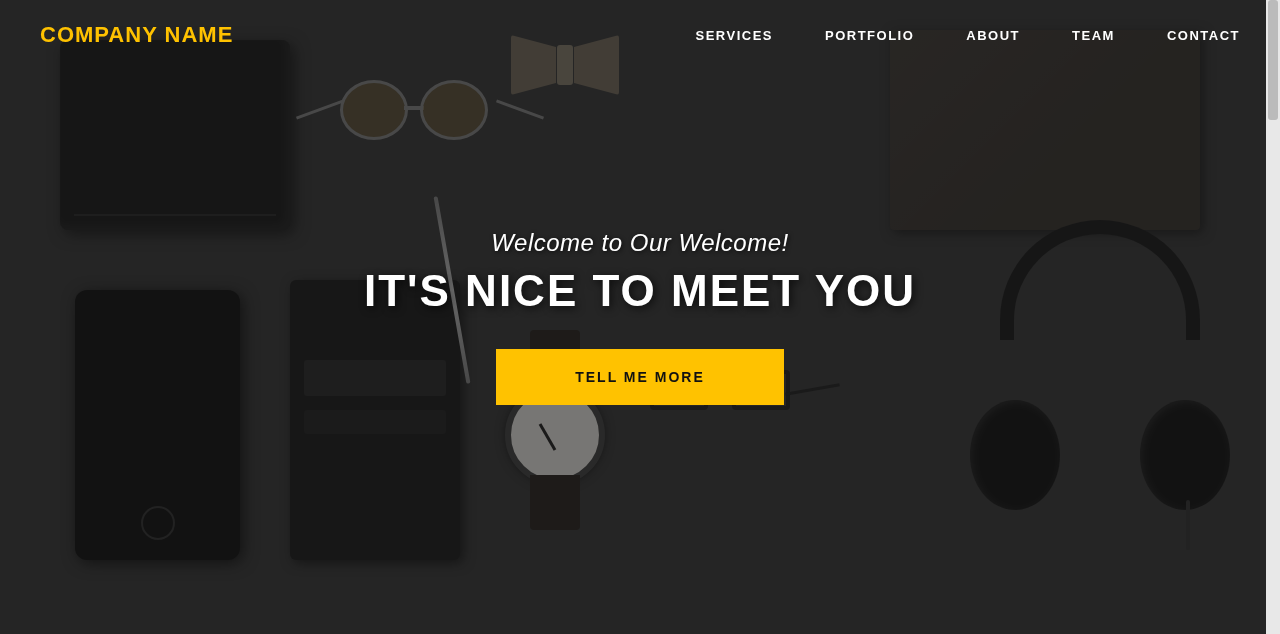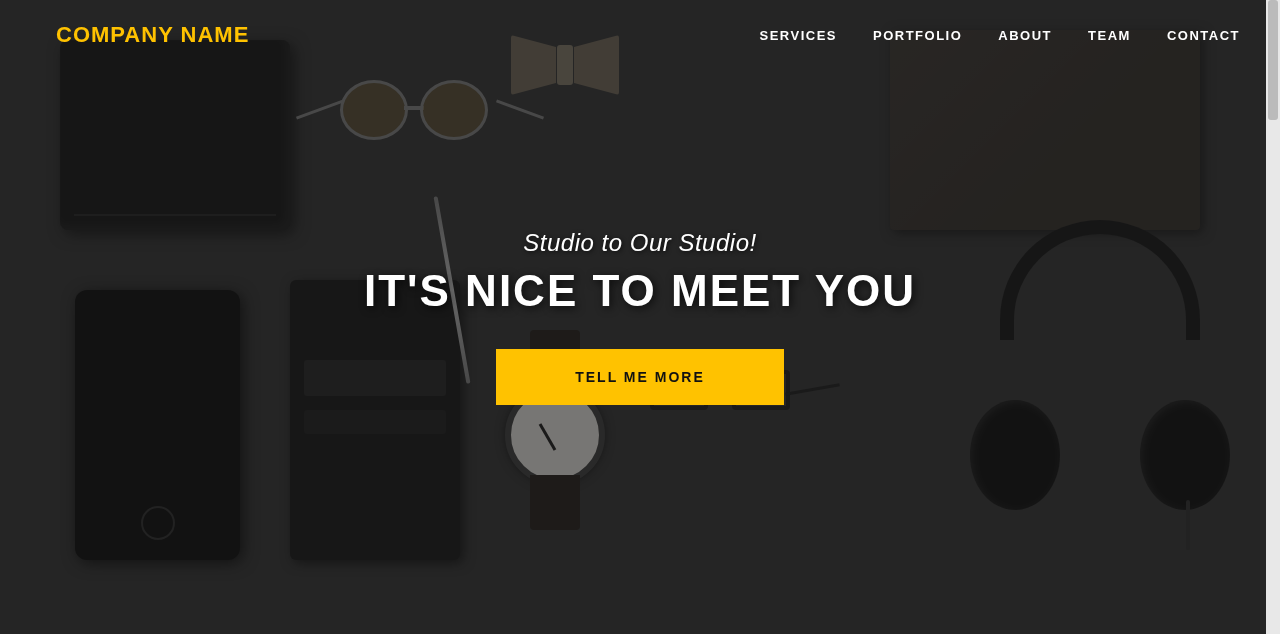--- a/index.html
+++ b/index.html
@@ -7,39 +7,39 @@
     body {
       font-family: 'Arial', sans-serif;
       width: 1280px;
       height: 634px;
       overflow: hidden;
     }
 
     
     nav {
       position: absolute;
-      top: 0; left: 16px; right: 0;
+      top: 0; left: 0; right: 0;
       z-index: 10;
       display: flex;
       align-items: center;
       justify-content: space-between;
       padding: 22px 40px;
     }
 
     .logo {
       font-size: 22px;
       font-weight: 900;
       color: #FFC200;
       letter-spacing: 1px;
       text-transform: uppercase;
     }
 
     .nav-links {
       display: flex;
-      gap: 36px;
+      gap: 52px;
       list-style: none;
     }
 
     .nav-links li a {
       color: #ffffff;
       text-decoration: none;
       font-size: 13px;
       font-weight: 600;
       letter-spacing: 1.5px;
       text-transform: uppercase;
@@ -454,21 +454,21 @@
       <li>
         <a href="#">TEAM</a>
       </li>
       <li>
         <a href="#">CONTACT</a>
       </li>
     </ul>
   </nav>
 
   <div class="hero-content">
-    <p class="subtitle">Studio to Our Studio!</p>
+    <p class="subtitle">Welcome to Our Welcome!</p>
     <h1 class="headline">IT'S NICE TO MEET YOU</h1>
     <button class="cta-button">TELL ME MORE</button>
   </div>
 </div>
 
 <div class="scrollbar">
   <div class="scrollbar-thumb"></div>
 </div>
 
 </body></html>

